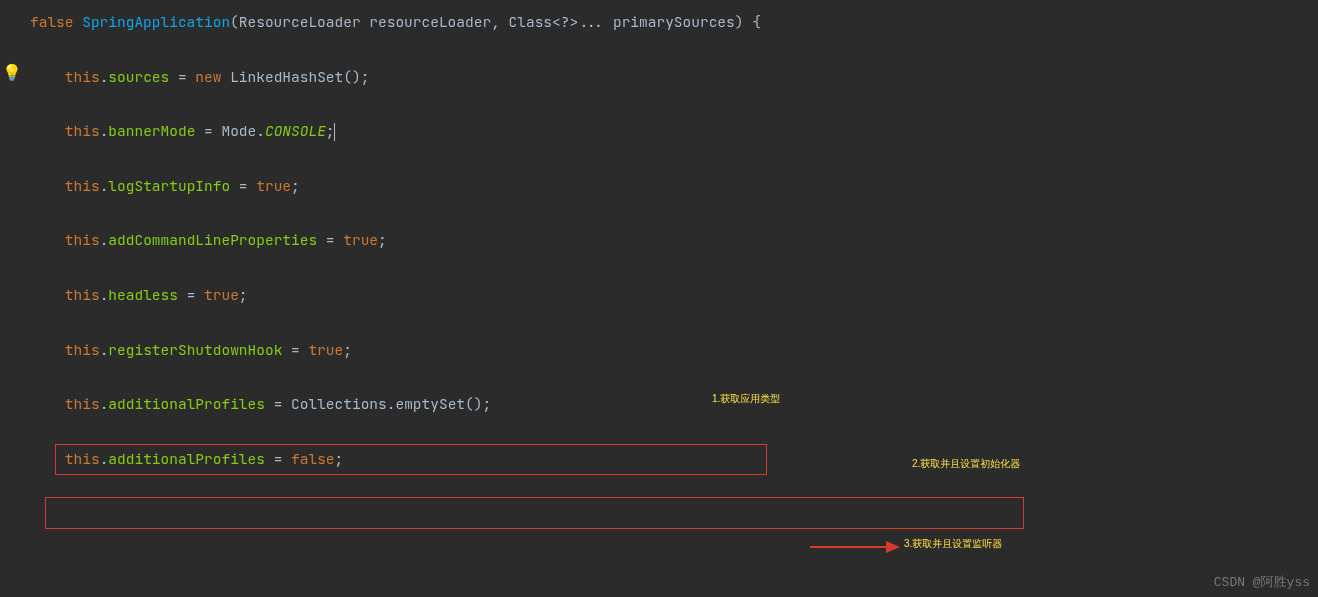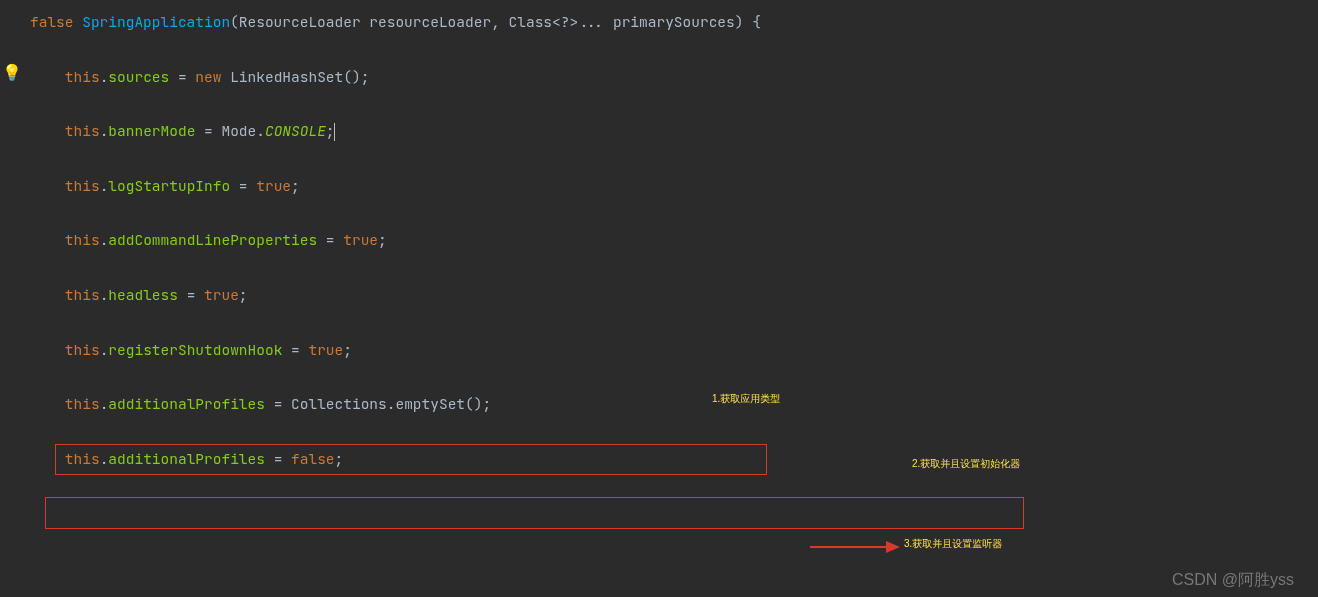--- a/index.html
+++ b/index.html
@@ -3,21 +3,21 @@
 <meta charset="utf-8">
 <style>
   html,body{margin:0;padding:0;background:#2b2b2b;color:#a9b7c6;width:1318px;height:597px;overflow:hidden}
   pre.code{margin:0;padding:8px 0 0 30px;font-family:"JetBrains Mono","Consolas","Courier New",monospace;font-size:14.5px;line-height:27.3px;white-space:pre;position:relative}
   .line{display:block;position:relative}
   .kw{color:#cc7832}
   .mth{color:#0ea5e9}
   .fld{color:#84cc16}
   .box{border:1px solid #d63a2a;position:absolute;pointer-events:none}
   .ann{position:absolute;color:#fde047;font-family:sans-serif,"Microsoft YaHei";font-size:10px;pointer-events:none}
-  .wm{position:fixed;right:24px;bottom:6px;color:#777;font-size:16px;font-family:Liberation Sans, sans-serif}
+  .wm{position:fixed;right:8px;bottom:6px;color:#777;font-size:13px;font-family:Liberation Mono, monospace}
   .caret{display:inline-block;width:1px;height:18px;background:#bbb;vertical-align:middle;margin-left:-1px}
   .bulb{position:absolute;left:2px;top:63px;font-size:16px}
   .row-hl{position:absolute;left:0;right:0;top:63px;height:27px;background:#323232;z-index:-1}
   svg.arrow{position:absolute;pointer-events:none}
 </style>
 </head>
 <body>
 
 <div class="row-hl"></div>
 <span class="bulb">💡</span>

